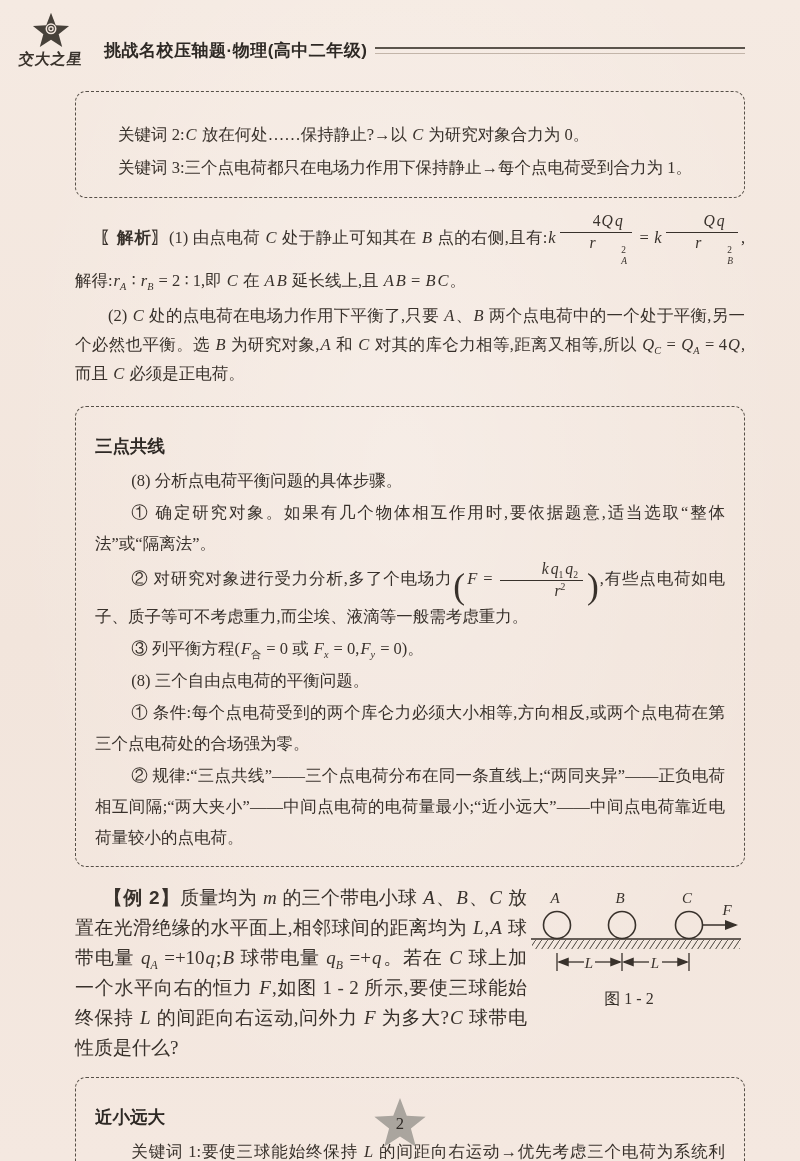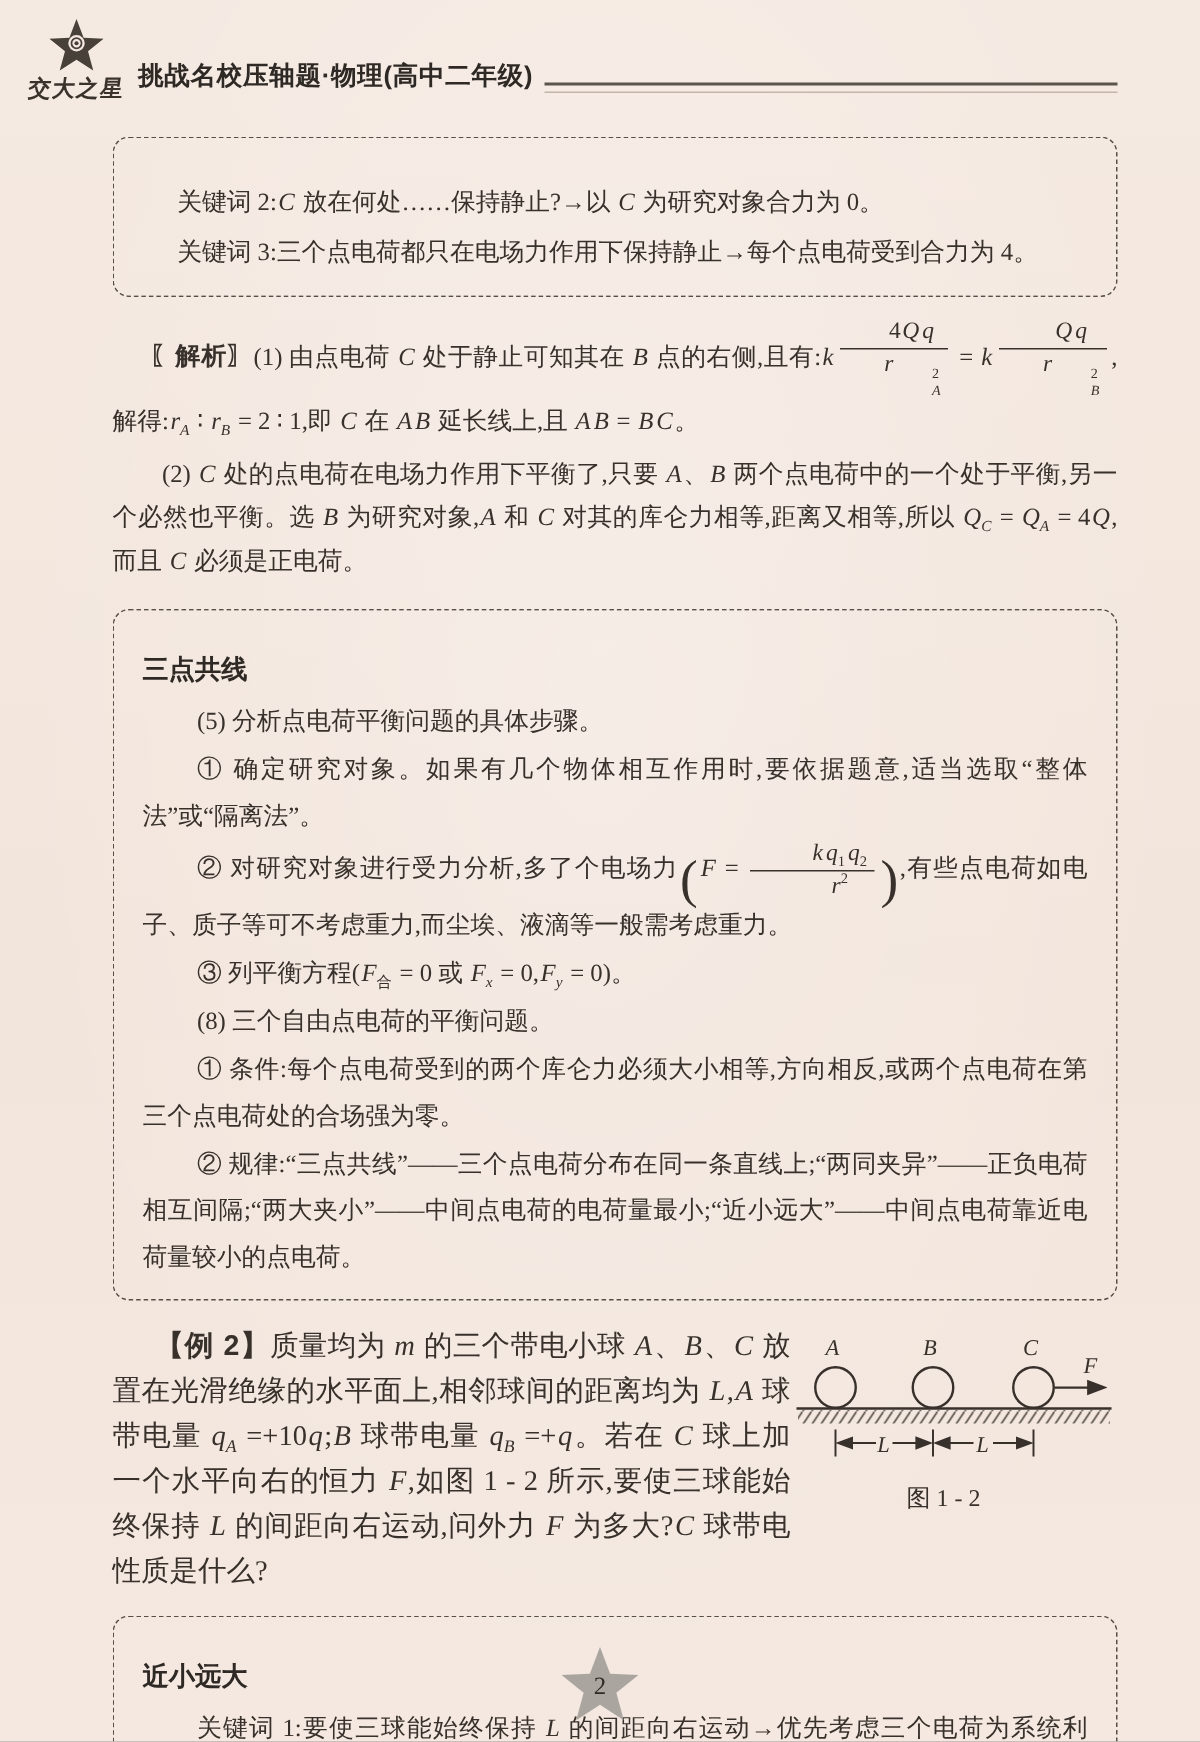--- a/index.html
+++ b/index.html
@@ -6,21 +6,21 @@
   .page{position:relative;width:800px;height:1161px;margin:0 auto;
     background:#f3e7df;
     background-image:radial-gradient(ellipse at 50% 40%, rgba(255,255,255,.25), rgba(0,0,0,0) 70%),
       linear-gradient(180deg,#f5eae2 0%,#f2e5dc 55%,#f4e8e0 100%);
     color:#38312b;font-family:"Liberation Serif","DejaVu Serif",serif;
     overflow:hidden;}
   
   .header{display:flex;align-items:flex-end;padding:12px 55px 0 18px;}
   .logo{display:flex;flex-direction:column;align-items:center;width:66px;flex:none;}
   .logo-text{font-weight:bold;font-size:15px;letter-spacing:1px;transform:skewX(-8deg);color:#3a332c;white-space:nowrap;}
-  .title-wrap{flex:1;display:flex;align-items:flex-end;margin-left:8px;padding-bottom:7px;}
+  .title-wrap{flex:1;display:flex;align-items:center;margin-left:20px;padding-bottom:7px;}
   .header-title{font-family:"Liberation Sans","DejaVu Sans",sans-serif;font-weight:bold;
     font-size:17px;color:#2e2925;white-space:nowrap;letter-spacing:.5px;}
   .rule{flex:1;margin-left:8px;height:4px;border-top:2px solid #5b544c;border-bottom:1px solid #c3b5a9;}
   
   .content{margin:0 55px 0 75px;}
   .dashedbox{border:1.6px dashed #564f47;border-radius:11px;padding:25px 19px 12px;}
   .kw-box{margin-top:22px;}
   .kw-line{margin:2px 0;text-indent:1.4em;font-size:16.5px;line-height:31px;}
   p{margin:0;}
   .body-p{font-size:16.5px;line-height:29px;text-align:justify;}
@@ -66,36 +66,36 @@
     <div class="title-wrap">
       <span class="header-title">挑战名校压轴题·物理(高中二年级)</span>
       <span class="rule"></span>
     </div>
   </div>
 
   <div class="content">
 
     <div class="dashedbox kw-box">
       <p class="kw-line">关键词 2:<span class="mvar">C</span> 放在何处……保持静止?→以 <span class="mvar">C</span> 为研究对象合力为 0。</p>
-      <p class="kw-line">关键词 3:三个点电荷都只在电场力作用下保持静止→每个点电荷受到合力为 4。</p>
+      <p class="kw-line">关键词 3:三个点电荷都只在电场力作用下保持静止→每个点电荷受到合力为 1。</p>
     </div>
 
     <p class="body-p ind15 mt14"><span class="lbl">〖解析〗</span><span>(1) 由点电荷 <span class="mvar">C</span> 处于静止可知其在 <span class="mvar">B</span> 点的右侧,且有:<span class="mvar">k</span><span class="frac"><span class="num">4<span class="mvar">Q</span><span class="mvar">q</span></span><span class="den"><span class="mvar">r<span class="ss">
                   <span class="up">2</span>
                   <span class="it">A</span>
                 </span></span></span></span> = <span class="mvar">k</span><span class="frac"><span class="num"><span class="mvar">Q</span><span class="mvar">q</span></span><span class="den"><span class="mvar">r<span class="ss">
                   <span class="up">2</span>
                   <span class="it">B</span>
                 </span></span></span></span>,解得:<span class="mvar">r<sub class="it">A</sub></span> ∶ <span class="mvar">r<sub class="it">B</sub></span> = 2 ∶ 1,即 <span class="mvar">C</span> 在 <span class="mvar">A</span><span class="mvar">B</span> 延长线上,且 <span class="mvar">A</span><span class="mvar">B</span> = <span class="mvar">B</span><span class="mvar">C</span>。</span></p>
 
     <p class="body-p ind2 mt6">(2) <span class="mvar">C</span> 处的点电荷在电场力作用下平衡了,只要 <span class="mvar">A</span>、<span class="mvar">B</span> 两个点电荷中的一个处于平衡,另一个必然也平衡。选 <span class="mvar">B</span> 为研究对象,<span class="mvar">A</span> 和 <span class="mvar">C</span> 对其的库仑力相等,距离又相等,所以 <span class="mvar">Q<sub class="it">C</sub></span> = <span class="mvar">Q<sub class="it">A</sub></span> = 4<span class="mvar">Q</span>,而且 <span class="mvar">C</span> 必须是正电荷。</p>
 
     <div class="dashedbox method-box mt18">
       <div class="box-title">三点共线</div>
-      <p>(5) 分析点电荷平衡问题的具体步骤。</p>
+      <p>(8) 分析点电荷平衡问题的具体步骤。</p>
       <p>① 确定研究对象。如果有几个物体相互作用时,要依据题意,适当选取“整体法”或“隔离法”。</p>
       <p>② 对研究对象进行受力分析,多了个电场力<span class="bigp">(</span><span class="mvar">F</span> = <span class="frac"><span class="num"><span class="mvar">k</span><span class="mvar">q<sub class="up">1</sub></span><span class="mvar">q<sub class="up">2</sub></span></span><span class="den"><span class="mvar">r<sup class="msup up">2</sup></span></span></span><span class="bigp">)</span>,有些点电荷如电子、质子等可不考虑重力,而尘埃、液滴等一般需考虑重力。</p>
       <p>③ 列平衡方程(<span class="mvar">F<sub class="up">合</sub></span> = 0 或 <span class="mvar">F<sub class="it">x</sub></span> = 0,<span class="mvar">F<sub class="it">y</sub></span> = 0)。</p>
       <p>(8) 三个自由点电荷的平衡问题。</p>
       <p>① 条件:每个点电荷受到的两个库仑力必须大小相等,方向相反,或两个点电荷在第三个点电荷处的合场强为零。</p>
       <p>② 规律:“三点共线”——三个点电荷分布在同一条直线上;“两同夹异”——正负电荷相互间隔;“两大夹小”——中间点电荷的电荷量最小;“近小远大”——中间点电荷靠近电荷量较小的点电荷。</p>
     </div>
 
     <div class="example-row">
       <p class="example-text ind15"><span class="lbl">【例 2】</span><span>质量均为 <span class="mvar">m</span> 的三个带电小球 <span class="mvar">A</span>、<span class="mvar">B</span>、<span class="mvar">C</span> 放置在光滑绝缘的水平面上,相邻球间的距离均为 <span class="mvar">L</span>,<span class="mvar">A</span> 球带电量 <span class="mvar">q<sub class="it">A</sub></span> =+10<span class="mvar">q</span>;<span class="mvar">B</span> 球带电量 <span class="mvar">q<sub class="it">B</sub></span> =+<span class="mvar">q</span>。若在 <span class="mvar">C</span> 球上加一个水平向右的恒力 <span class="mvar">F</span>,如图 1 - 2 所示,要使三球能始终保持 <span class="mvar">L</span> 的间距向右运动,问外力 <span class="mvar">F</span> 为多大?<span class="mvar">C</span> 球带电性质是什么?</span></p>

